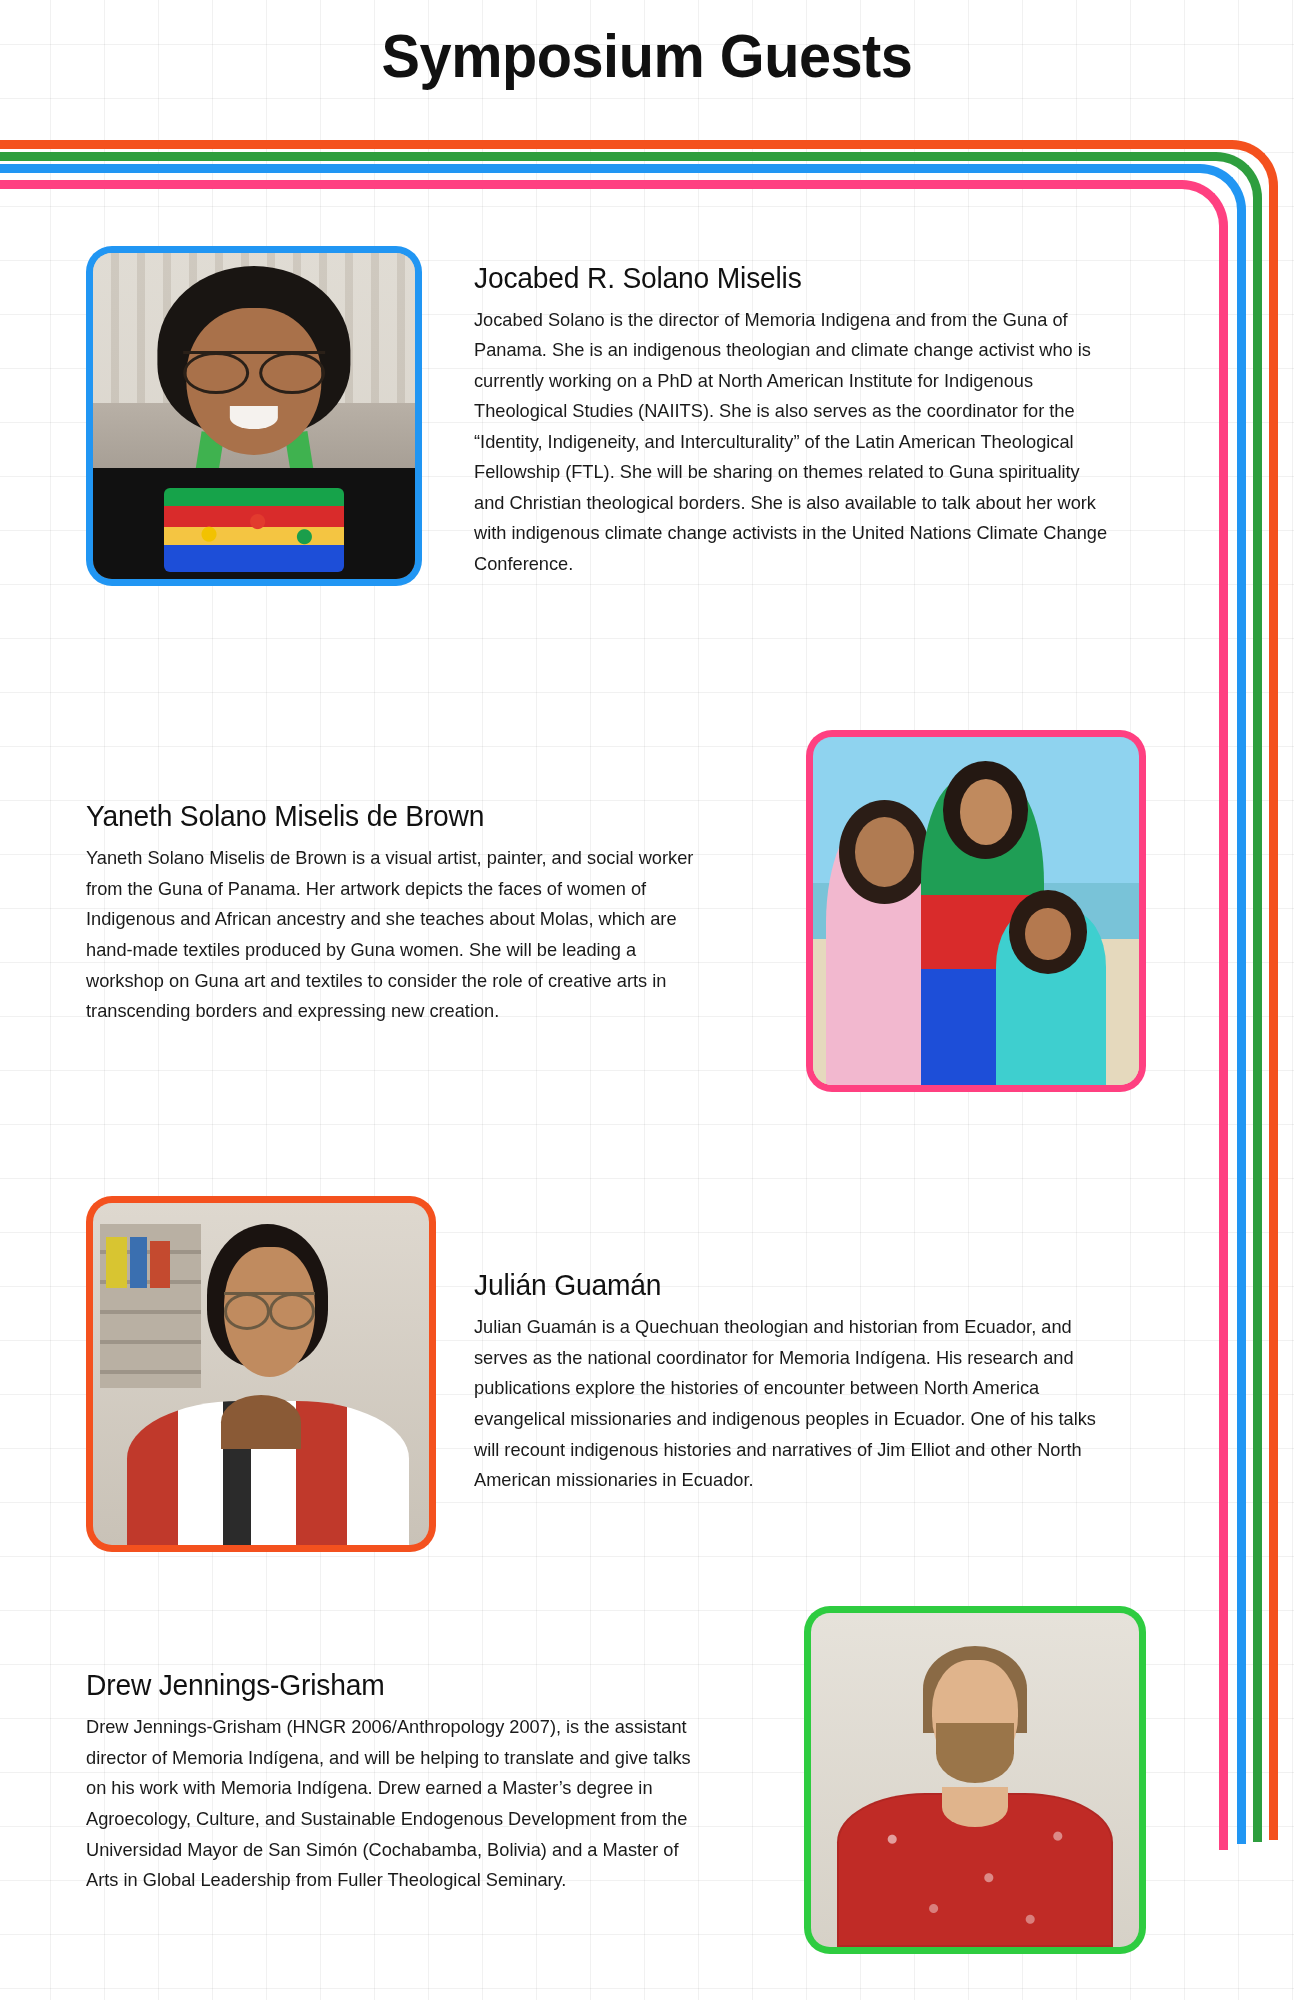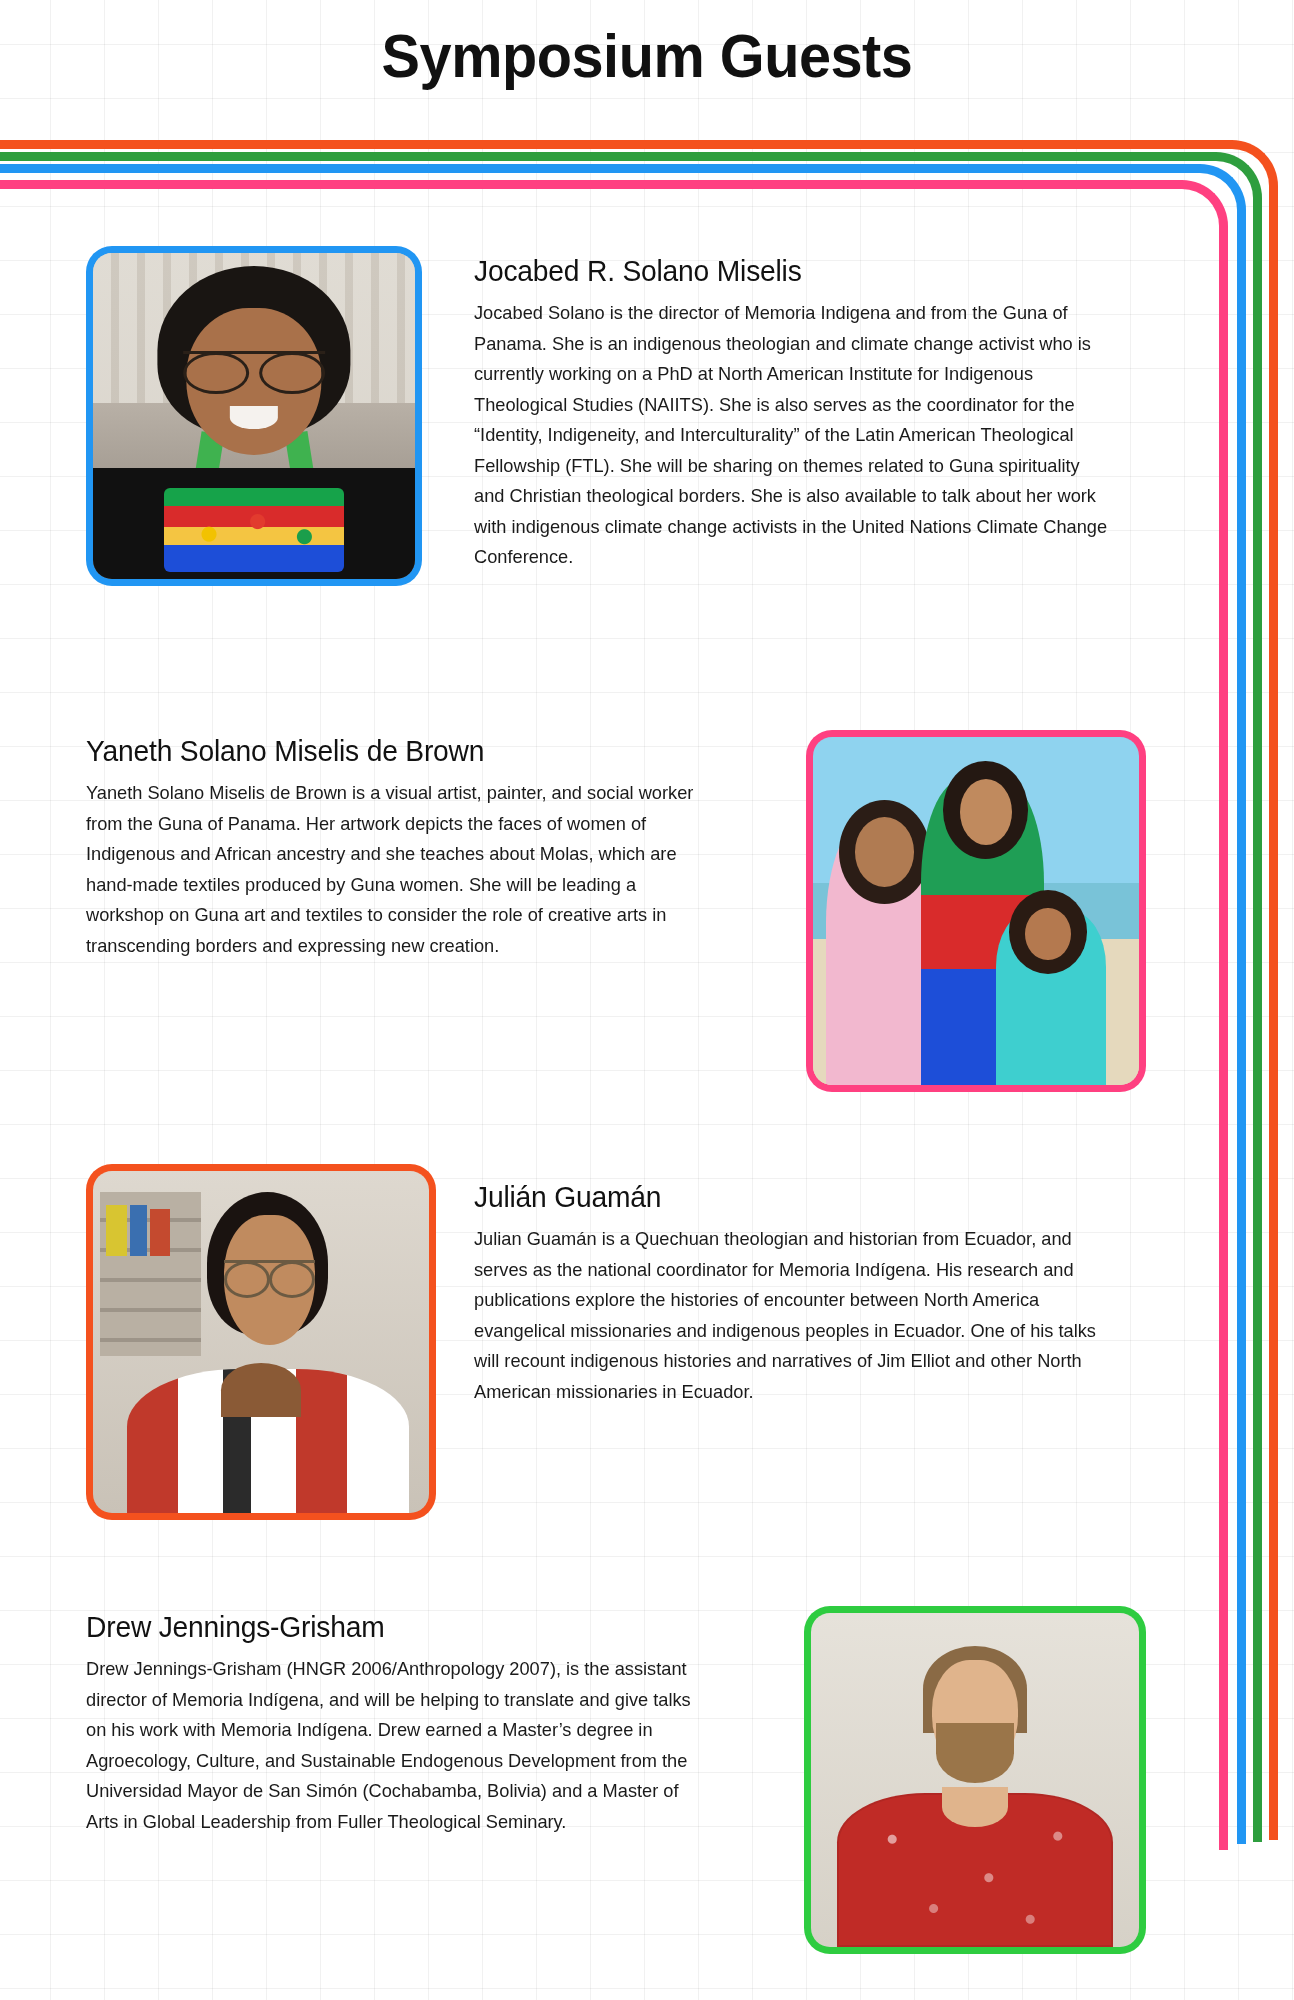--- a/index.html
+++ b/index.html
@@ -60,21 +60,21 @@
     border-top: 9px solid;
     border-right: 9px solid;
     border-top-right-radius: 46px;
     box-sizing: border-box;
   }
 
   
   .guest {
     position: absolute;
     display: flex;
-    align-items: flex-start;
+    align-items: center;
   }
   .photo {
     border-radius: 26px;
     box-sizing: border-box;
     overflow: hidden;
     flex: none;
     position: relative;
   }
   .photo .inner {
     position: absolute;
@@ -286,21 +286,21 @@
         <div class="ya-p2"></div>
         <div class="ya-p2h"></div>
         <div class="ya-p2f"></div>
         <div class="ya-p3"></div>
         <div class="ya-p3h"></div>
         <div class="ya-p3f"></div>
       </div>
     </div>
   </div>
 
-  <div class="guest" style="left:86px; top:1164px; width:1060px;">
+  <div class="guest" style="left:86px; top:1196px; width:1060px;">
     <div class="photo" style="width:350px; height:356px; background:#f4511e;">
       <div class="inner">
         <div class="ph-bg ju-bg"></div>
         <div class="ju-shelf"></div>
         <div class="ju-book1"></div>
         <div class="ju-book2"></div>
         <div class="ju-book3"></div>
         <div class="ju-poncho"></div>
         <div class="ju-neck"></div>
         <div class="ju-hair"></div>

